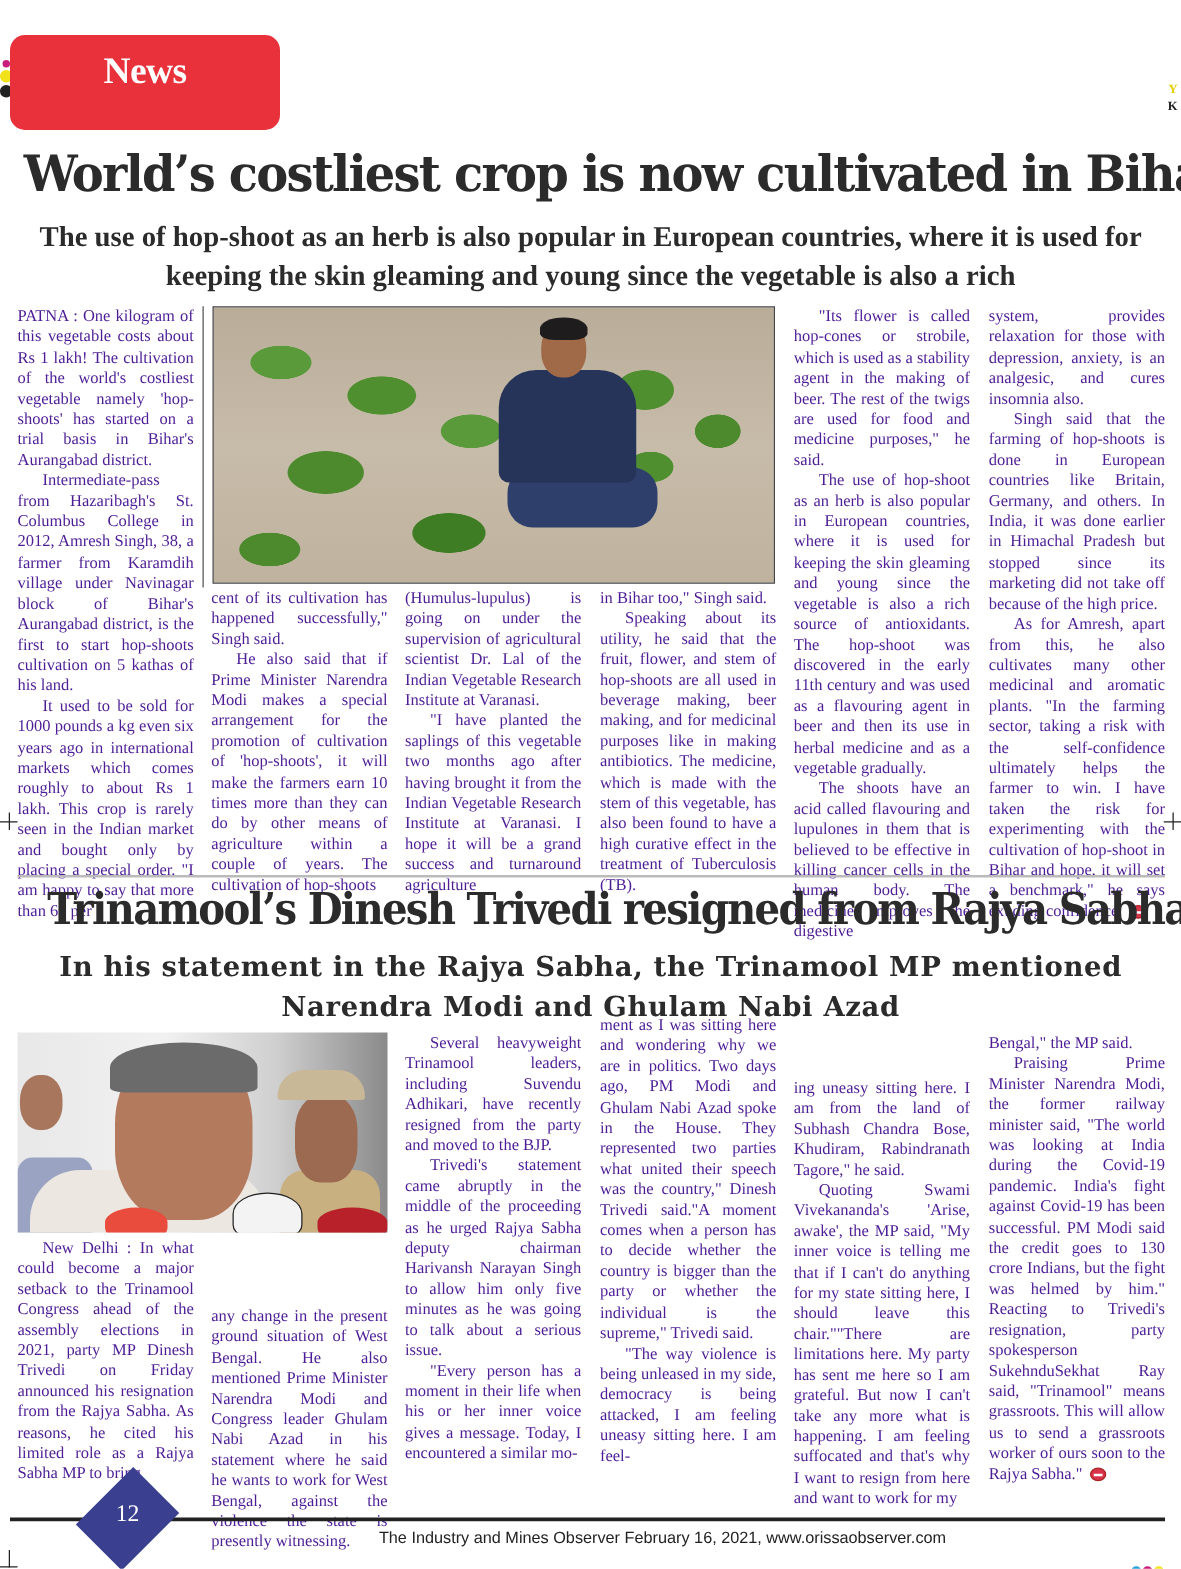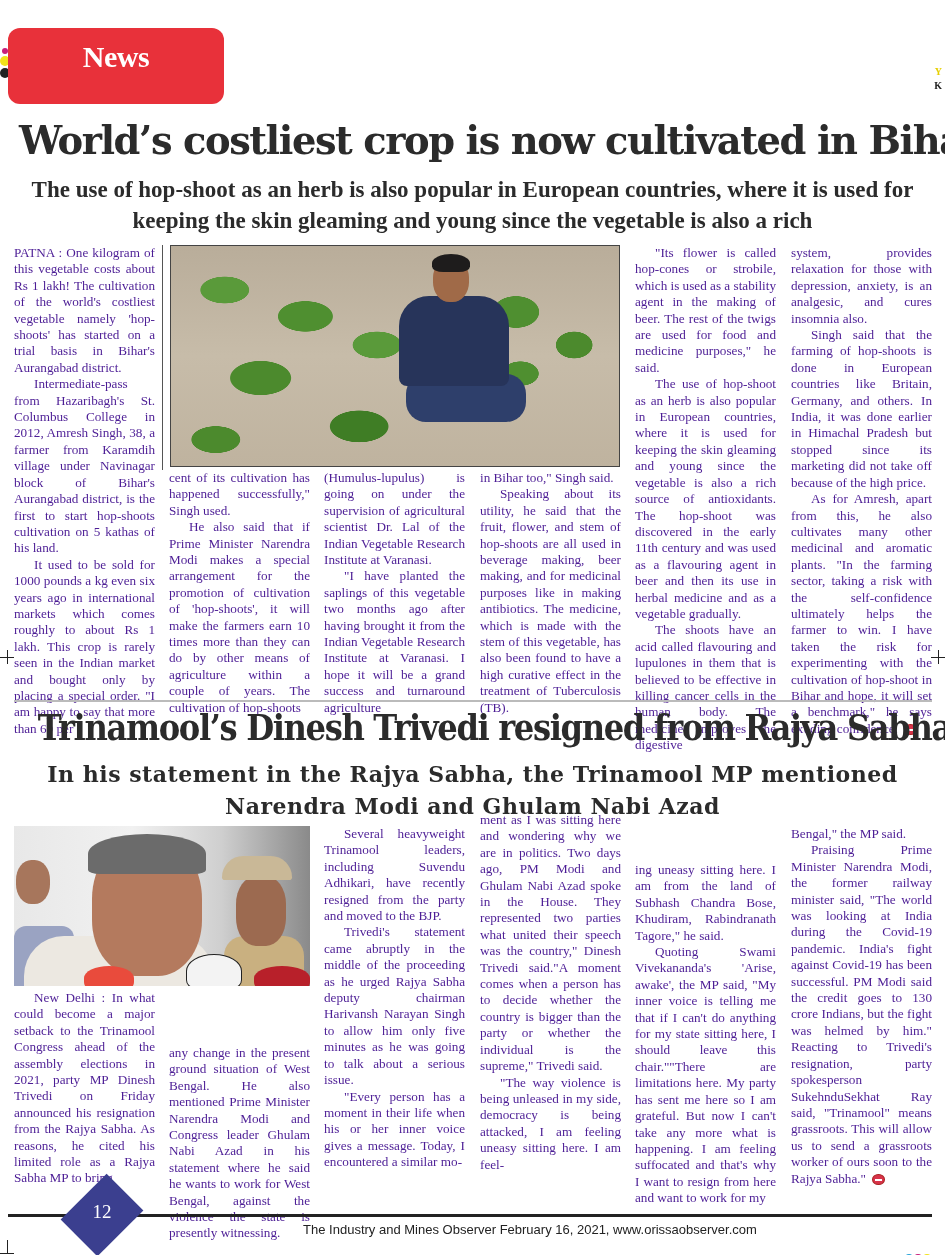--- a/index.html
+++ b/index.html
@@ -135,21 +135,21 @@
 <div class="abs rule-v" style="left:162px;top:245px;height:225px;"></div>
 
 <div class="abs photo farm" style="left:170px;top:245px;width:450px;height:222px;" title="Farmer kneeling among hop-shoot plants in a dry field">
   <div class="abs person-legs" style="left:235px;top:128px;"></div>
   <div class="abs person-shirt" style="left:228px;top:50px;"></div>
   <div class="abs person-head" style="left:262px;top:12px;"></div>
   <div class="abs person-hair" style="left:261px;top:8px;"></div>
 </div>
 
 <div class="abs col" style="left:169px;top:470px;width:141px;">
-  <p class="first">cent of its cultivation has happened successfully," Singh used.</p>
+  <p class="first">cent of its cultivation has happened successfully," Singh said.</p>
   <p>He also said that if Prime Minister Narendra Modi makes a special arrangement for the promotion of cultivation of 'hop-shoots', it will make the farmers earn 10 times more than they can do by other means of agriculture within a couple of years. The cultivation of hop-shoots</p>
 </div>
 
 <div class="abs col" style="left:324px;top:470px;width:141px;">
   <p class="first">(Humulus-lupulus) is going on under the supervision of agricultural scientist Dr. Lal of the Indian Vegetable Research Institute at Varanasi.</p>
   <p>"I have planted the saplings of this vegetable two months ago after having brought it from the Indian Vegetable Research Institute at Varanasi. I hope it will be a grand success and turnaround agriculture</p>
 </div>
 
 <div class="abs col" style="left:480px;top:470px;width:141px;">
   <p class="first">in Bihar too," Singh said.</p>

